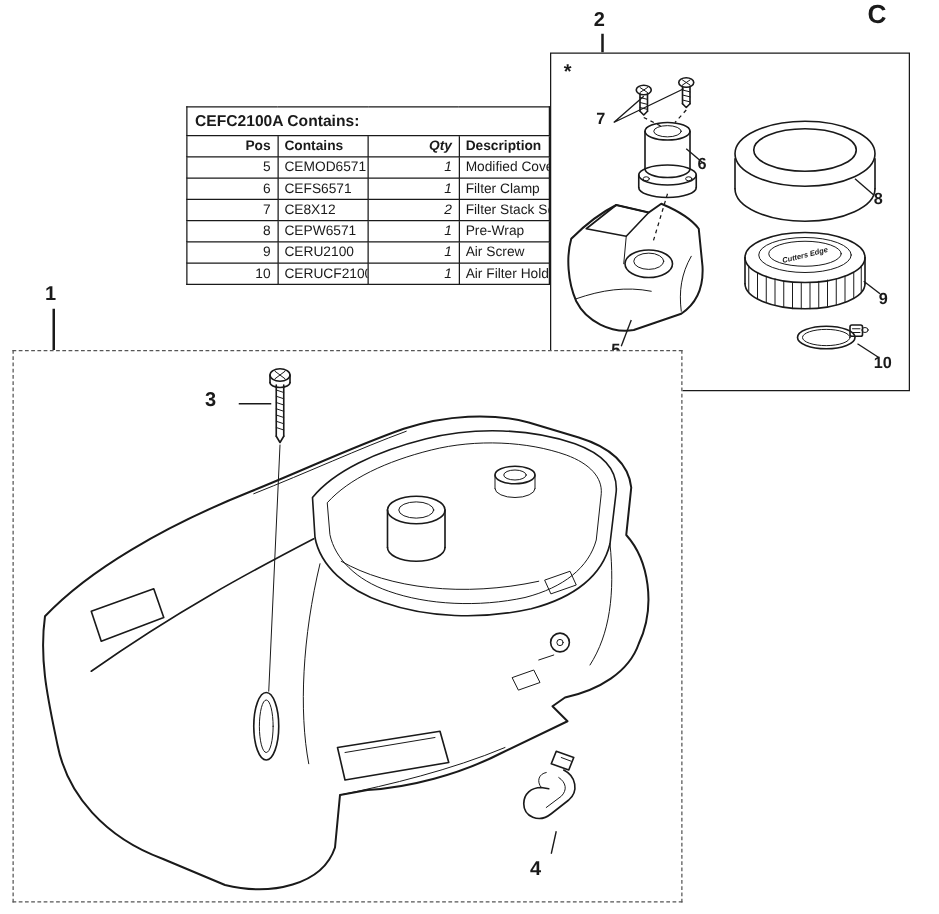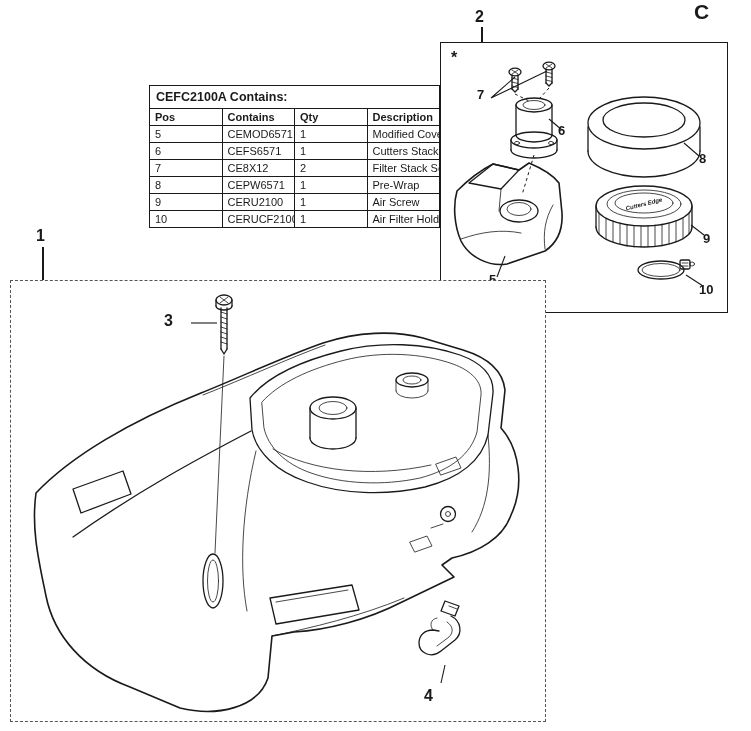--- a/index.html
+++ b/index.html
@@ -51,23 +51,23 @@
     text-align: left;
     overflow: hidden;
     white-space: nowrap;
   }
   .parts-table .title-cell {
     font-size: 12.5px;
     font-weight: bold;
     padding: 4px 6px;
   }
   .parts-table th { font-weight: bold; }
-  .parts-table .c-pos  { width: 26px; text-align: left; }
+  .parts-table .c-pos  { width: 26px; text-align: right; }
   .parts-table .c-art  { width: 88px; }
-  .parts-table .c-qty  { width: 26px; text-align: left; }
+  .parts-table .c-qty  { width: 26px; text-align: right; font-style: italic; }
   .parts-table .c-desc { width: 131px; }
   
   .inset-box {
     position: absolute;
     left: 440px; top: 42px;
     width: 288px; height: 271px;
     border: 1.5px solid #1a1a1a;
     box-sizing: border-box;
     background: #ffffff;
   }
@@ -114,21 +114,21 @@
       <tr>
         <td class="c-pos">5</td>
         <td class="c-art">CEMOD6571</td>
         <td class="c-qty">1</td>
         <td class="c-desc">Modified Cover</td>
       </tr>
       <tr>
         <td class="c-pos">6</td>
         <td class="c-art">CEFS6571</td>
         <td class="c-qty">1</td>
-        <td class="c-desc">Cutters Stack</td>
+        <td class="c-desc">Filter Clamp</td>
       </tr>
       <tr>
         <td class="c-pos">7</td>
         <td class="c-art">CE8X12</td>
         <td class="c-qty">2</td>
         <td class="c-desc">Filter Stack Screw</td>
       </tr>
       <tr>
         <td class="c-pos">8</td>
         <td class="c-art">CEPW6571</td>

